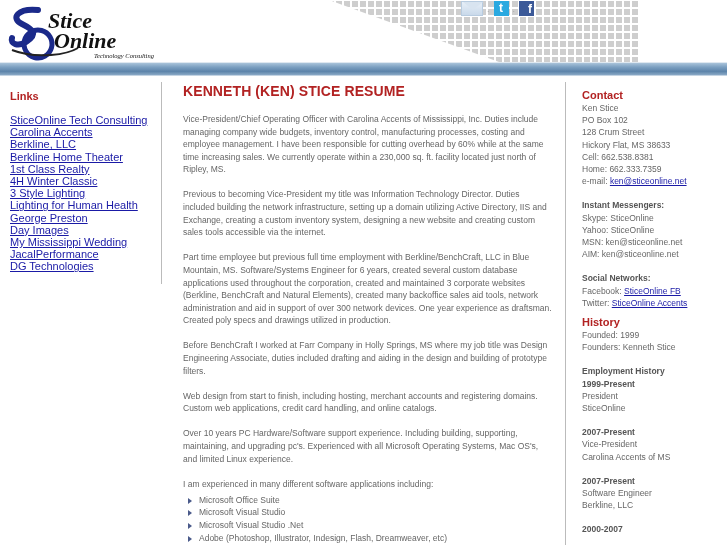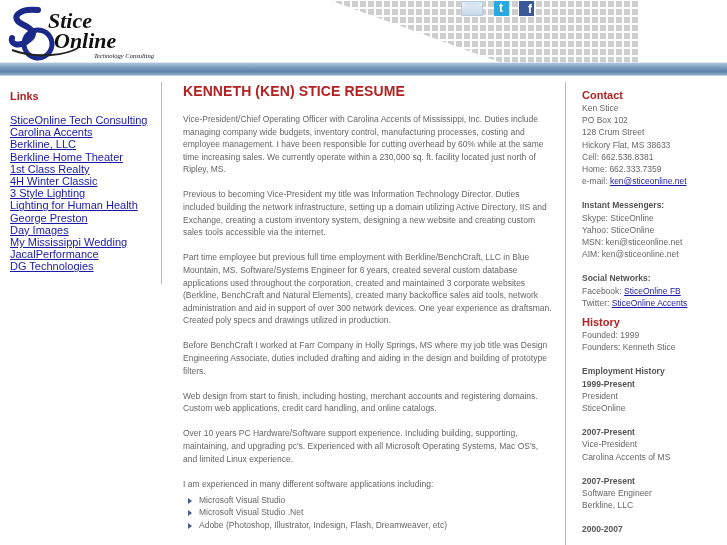--- a/index.html
+++ b/index.html
@@ -108,20 +108,21 @@
 <div class="main">
   <h1>KENNETH (KEN) STICE RESUME</h1>
   <p>Vice-President/Chief Operating Officer with Carolina Accents of Mississippi, Inc. Duties include managing company wide budgets, inventory control, manufacturing processes, costing and employee management. I have been responsible for cutting overhead by 60% while at the same time increasing sales. We currently operate within a 230,000 sq. ft. facility located just north of Ripley, MS.</p>
   <p>Previous to becoming Vice-President my title was Information Technology Director. Duties included building the network infrastructure, setting up a domain utilizing Active Directory, IIS and Exchange, creating a custom inventory system, designing a new website and creating custom sales tools accessible via the internet.</p>
   <p>Part time employee but previous full time employment with Berkline/BenchCraft, LLC in Blue Mountain, MS. Software/Systems Engineer for 6 years, created several custom database applications used throughout the corporation, created and maintained 3 corporate websites (Berkline, BenchCraft and Natural Elements), created many backoffice sales aid tools, network administration and aid in support of over 300 network devices. One year experience as draftsman. Created poly specs and drawings utilized in production.</p>
   <p>Before BenchCraft I worked at Farr Company in Holly Springs, MS where my job title was Design Engineering Associate, duties included drafting and aiding in the design and building of prototype filters.</p>
   <p>Web design from start to finish, including hosting, merchant accounts and registering domains. Custom web applications, credit card handling, and online catalogs.</p>
   <p>Over 10 years PC Hardware/Software support experience. Including building, supporting, maintaining, and upgrading pc's. Experienced with all Microsoft Operating Systems, Mac OS's, and limited Linux experience.</p>
   <p>I am experienced in many different software applications including:</p>
   <ul>
+    <li>Microsoft Office Suite</li>
     <li>Microsoft Visual Studio</li>
     <li>Microsoft Visual Studio .Net</li>
     <li>Adobe (Photoshop, Illustrator, Indesign, Flash, Dreamweaver, etc)</li>
   </ul>
 </div>
 
 <div class="divider-right"></div>
 <div class="right">
   <h3>Contact</h3>
   <div>Ken Stice</div>

